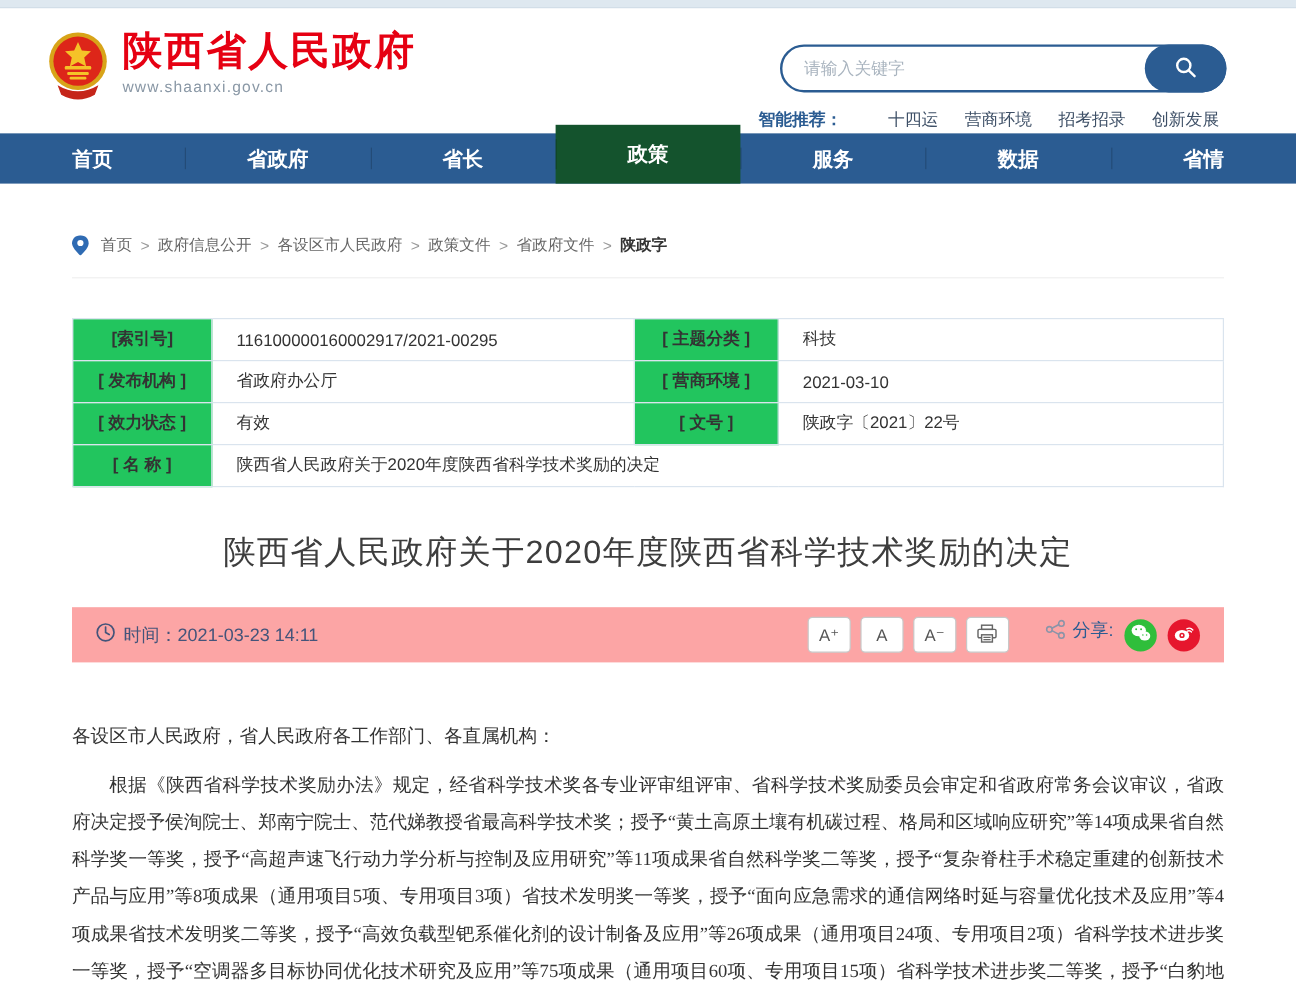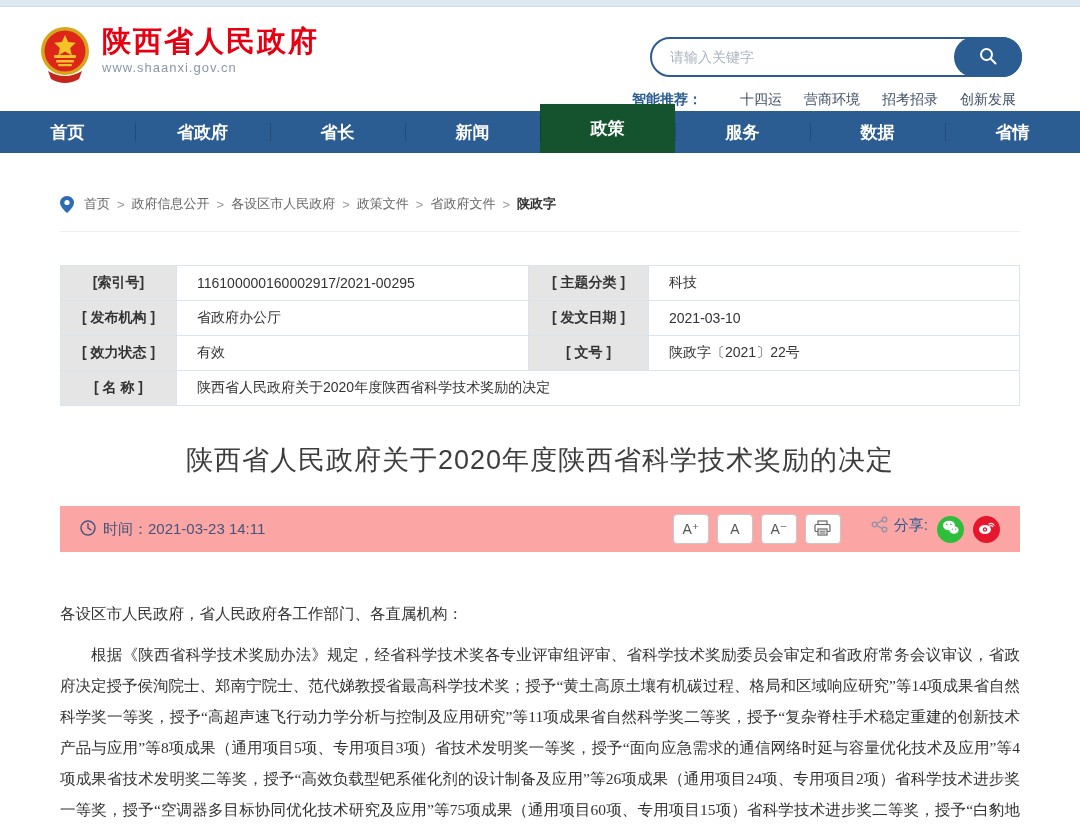--- a/index.html
+++ b/index.html
@@ -10,21 +10,21 @@
     font-family:"Liberation Sans","DejaVu Sans",sans-serif;
   }
   
   .topstrip { height:7px; background:#dee8f0; border-bottom:1px solid #cfdbe6; }
 
   
   .header { height:104px; position:relative; background:#fff; }
   .logo { position:absolute; left:38px; top:18px; display:flex; align-items:flex-start; cursor:pointer; }
   .logo svg { display:block; }
   .logo-text { margin-left:10px; }
-  .site-name { font-size:29px; font-weight:bold; color:#e60012; letter-spacing:2px; line-height:1.15; }
+  .site-name { font-size:33px; font-weight:bold; color:#e60012; letter-spacing:2px; line-height:1.15;font-family:Liberation Serif, serif; }
   .site-url { font-size:13px; color:#8a98a6; letter-spacing:1px; margin-top:2px; }
 
   .search { position:absolute; right:58px; top:30px; width:372px; height:40px;
     border:2px solid #2b5c92; border-radius:21px; background:#fff; display:flex; align-items:center; }
   .search input { flex:1; border:0; outline:0; background:transparent; padding:0 70px 0 18px;
     font-size:14px; color:#333; font-family:inherit; }
   .search input::placeholder { color:#a9b4bf; }
   .search-btn { position:absolute; right:-2px; top:-2px; width:68px; height:40px;
     border:0; border-radius:21px; background:#2b5c92; display:flex; align-items:center; justify-content:center; cursor:pointer; }
 
@@ -44,21 +44,21 @@
 
   .breadcrumb { margin-top:42px; padding-bottom:18px; border-bottom:1px solid #efefef;
     display:flex; align-items:center; font-size:13px; color:#666; }
   .breadcrumb .pin { margin-right:10px; display:flex; }
   .breadcrumb a { color:#666; text-decoration:none; cursor:pointer; }
   .breadcrumb .sep { color:#999; margin:0 7px; }
   .breadcrumb .current { color:#333; font-weight:bold; }
 
   table.doc-table { margin-top:33px; width:100%; border-collapse:collapse; }
   .doc-table td { border:1px solid #dae4ee; padding:8px 0; font-size:14px; color:#333; height:32px; }
-  .doc-table td.lbl { width:116px; text-align:center; background:#e5e5e5; font-weight:bold; }
+  .doc-table td.lbl { width:116px; text-align:center; background:#22c55e; font-weight:bold; }
   .doc-table td.val { padding-left:20px; }
   .doc-table td.val1 { width:352px; }
   .doc-table td.lbl2 { width:120px; }
 
   .article-title { margin-top:36px; text-align:center; font-size:27px; color:#3d3d3d;
     letter-spacing:1px; font-weight:500; }
 
   .meta-bar { margin-top:28px; height:46px; background:#fca5a5; display:flex; align-items:center;
     padding:0 20px; font-size:15px; color:#44547a; }
   .time { display:flex; align-items:center; }
@@ -121,21 +121,20 @@
     <a>营商环境</a>
     <a>招考招录</a>
     <a>创新发展</a>
   </div>
 </div>
 
 <div class="nav">
   <div class="nav-item">首页</div>
   <div class="nav-item">省政府</div>
   <div class="nav-item">省长</div>
-  <div class="nav-item">新闻</div>
   <div class="nav-item active">政策</div>
   <div class="nav-item">服务</div>
   <div class="nav-item">数据</div>
   <div class="nav-item">省情</div>
 </div>
 
 <div class="main-wrap">
 
   <div class="breadcrumb">
     <span class="pin">
@@ -161,21 +160,21 @@
     <tbody>
         <tr>
       <td class="lbl">[索引号]</td>
       <td class="val val1">116100000160002917/2021-00295</td>
       <td class="lbl lbl2">[ 主题分类 ]</td>
       <td class="val">科技</td>
     </tr>
     <tr>
       <td class="lbl">[ 发布机构 ]</td>
       <td class="val val1">省政府办公厅</td>
-      <td class="lbl lbl2">[ 发文日期 ]</td>
+      <td class="lbl lbl2">[ 营商环境 ]</td>
       <td class="val">2021-03-10</td>
     </tr>
     <tr>
       <td class="lbl">[ 效力状态 ]</td>
       <td class="val val1">有效</td>
       <td class="lbl lbl2">[ 文号 ]</td>
       <td class="val">陕政字〔2021〕22号</td>
     </tr>
     <tr>
       <td class="lbl">[ 名 称 ]</td>

